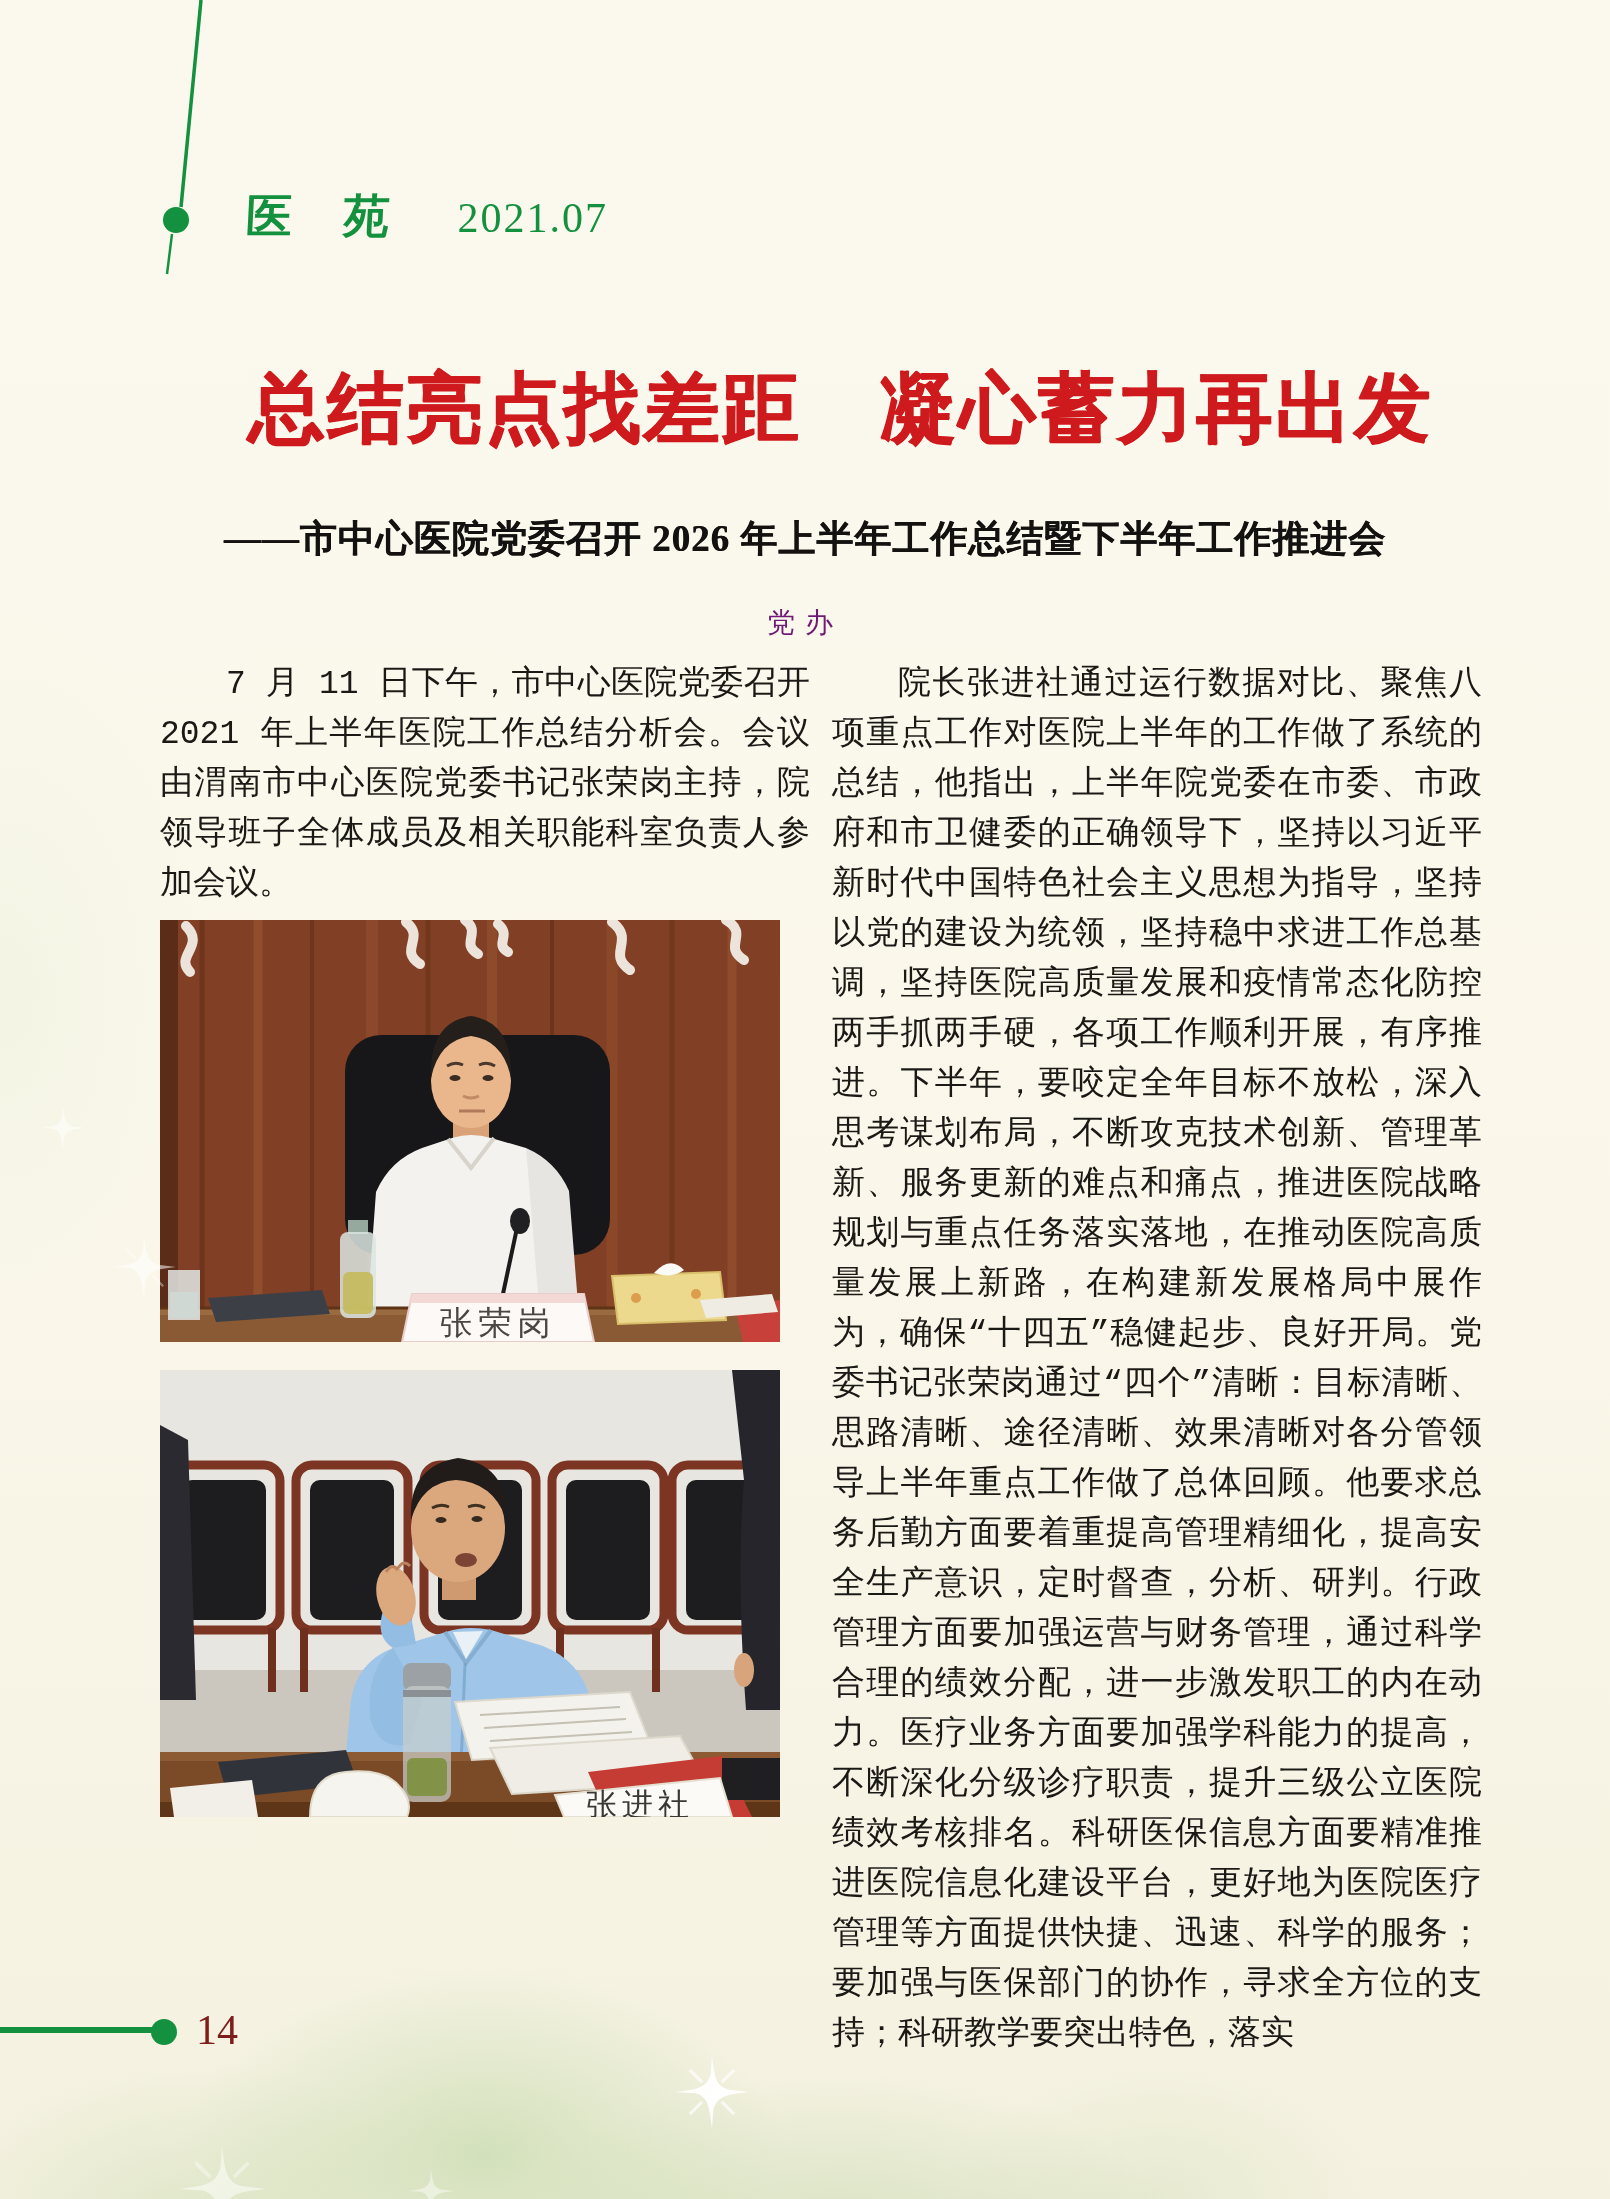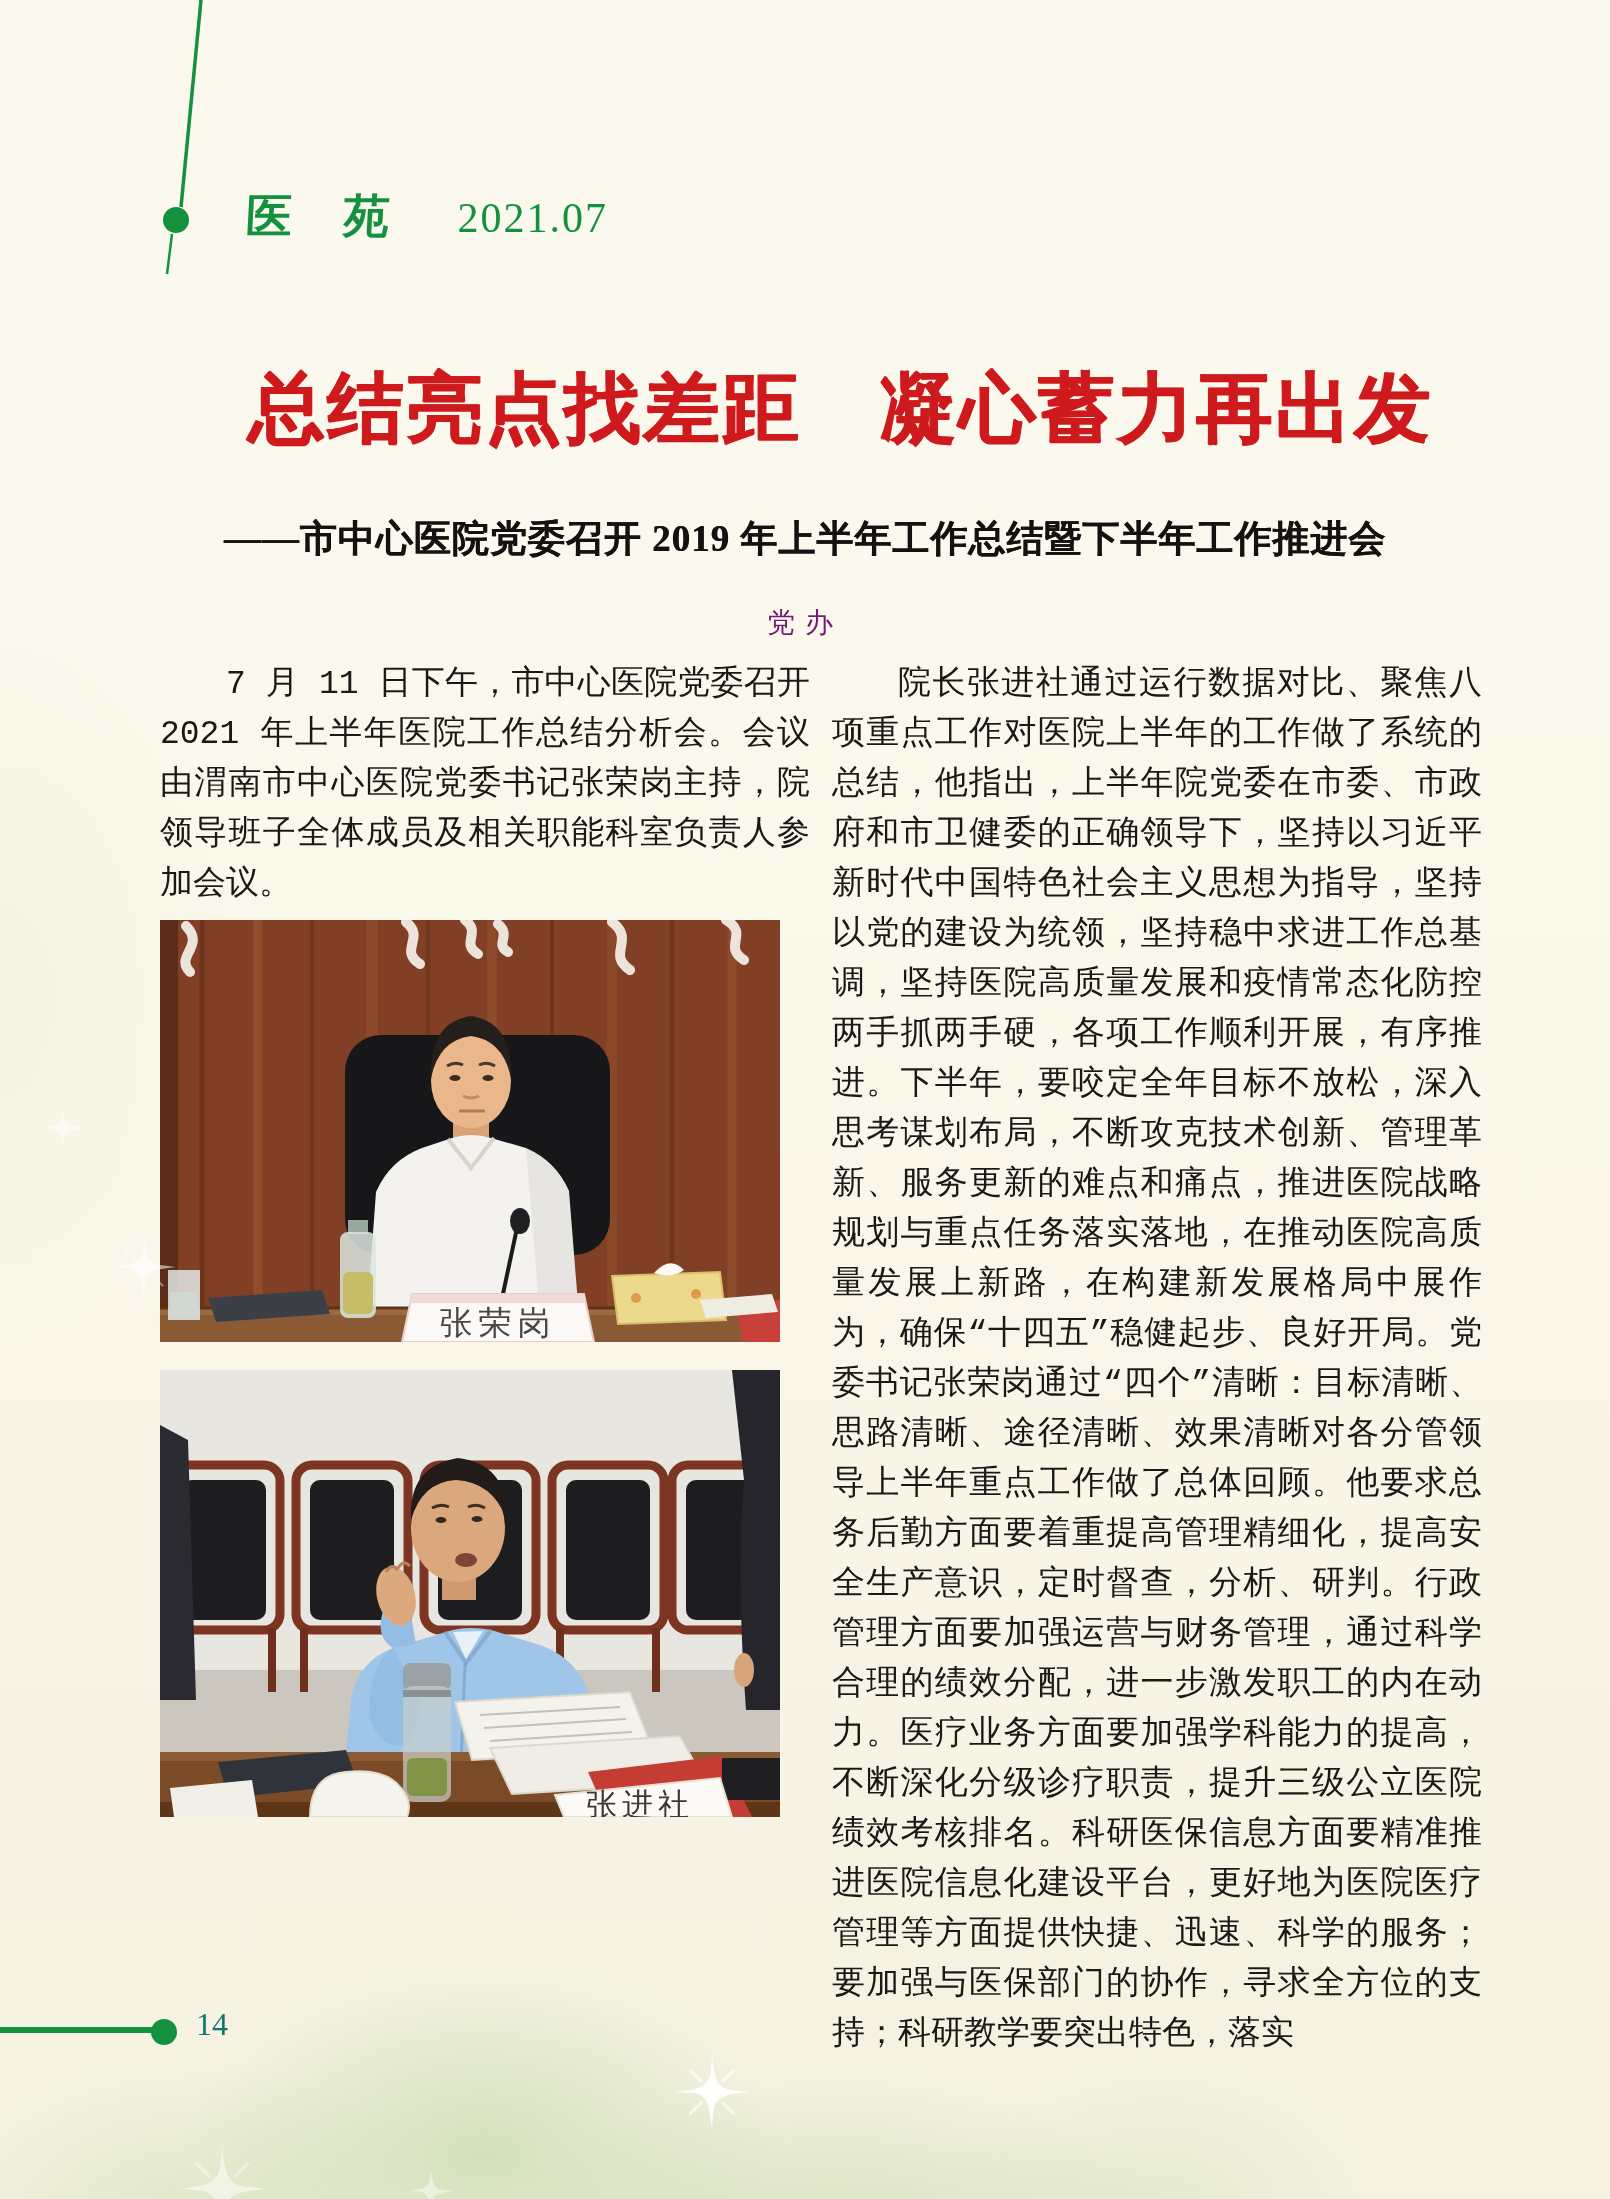--- a/index.html
+++ b/index.html
@@ -51,40 +51,40 @@
   .col { width:650px; font-size:33px; line-height:50px; text-align:justify; color:#1b1916; }
   .col p { margin:0; text-indent:2em;font-family:Liberation Mono, monospace; }
 
   figure.photo { margin:10px 0 0 0; width:620px; position:relative; overflow:hidden; }
   figure.photo svg { display:block; }
   figure.photo-2 { margin-top:28px; }
 
   
   .footer-rule { position:absolute; left:0; top:2027px; width:153px; height:6px; background:#14913f; }
   .footer-dot  { position:absolute; left:151px; top:2019px; width:26px; height:26px; border-radius:50%; background:#14913f; }
-  .page-number { position:absolute; left:196px; top:2006px; font-size:32px; color:#0f766e; }
+  .page-number { position:absolute; left:196px; top:2006px; font-size:42px; color:#7f1d1d; }
 
   .sparkle { position:absolute; pointer-events:none; }
 </style>
 </head>
 <body>
 
 <svg class="abs" style="top:0;left:0" width="320" height="300" viewBox="0 0 320 300">
   <line x1="201" y1="0" x2="181" y2="207" stroke="#14913f" stroke-width="3.5"></line>
   <circle cx="176" cy="220" r="13" fill="#14913f"></circle>
   <line x1="172" y1="234" x2="167" y2="274" stroke="#14913f" stroke-width="2.5"></line>
 </svg>
 
 <div class="masthead">
   <span class="journal-name">医 苑</span>
   <span class="issue-date">2021.07</span>
 </div>
 
 <div class="article-title">总结亮点找差距　凝心蓄力再出发</div>
-<div class="article-subtitle">——市中心医院党委召开 2019 年上半年工作总结暨下半年工作推进会</div>
+<div class="article-subtitle">——市中心医院党委召开 2026 年上半年工作总结暨下半年工作推进会</div>
 <div class="article-byline">党办</div>
 
 <div class="article-columns">
 
   <div class="col">
     <p>7 月 11 日下午，市中心医院党委召开 2021 年上半年医院工作总结分析会。会议由渭南市中心医院党委书记张荣岗主持，院领导班子全体成员及相关职能科室负责人参加会议。</p>
 
     <figure class="photo photo-1">
       <svg width="620" height="422" viewBox="0 0 620 422">
 

